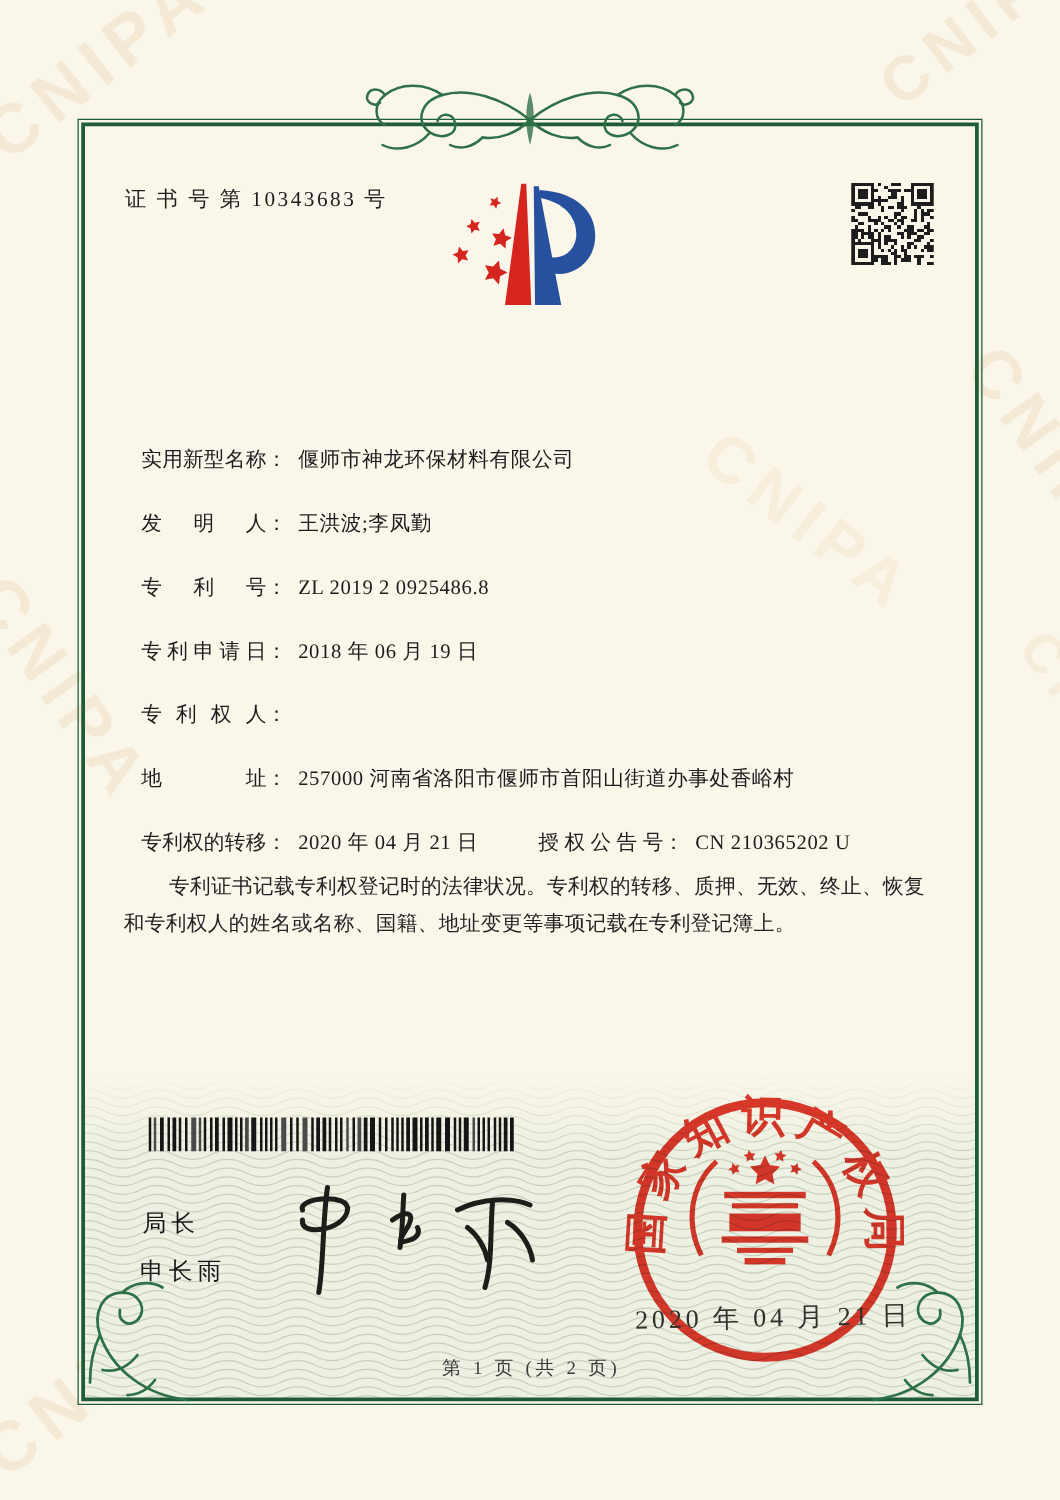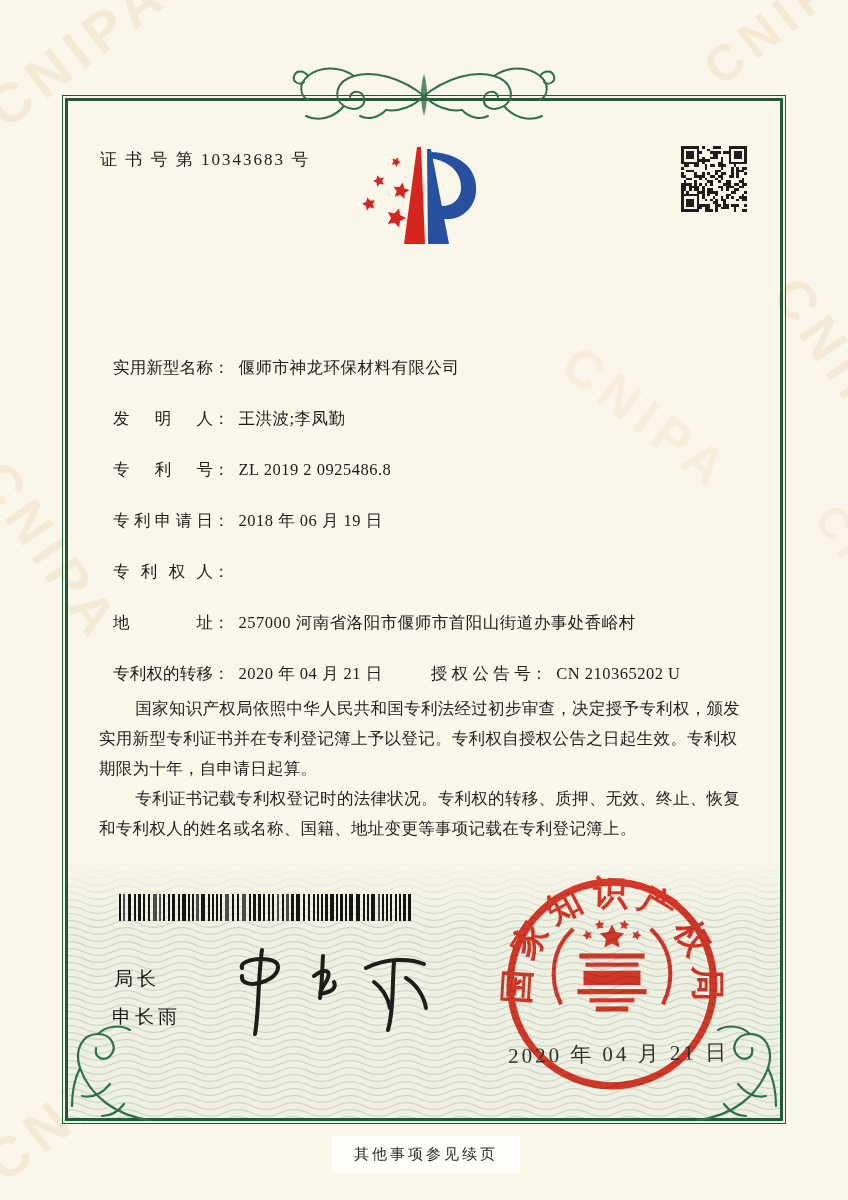--- a/index.html
+++ b/index.html
@@ -506,21 +506,20 @@
       <span class="fvalue">2020 年 04 月 21 日</span>
       <span class="grant2">
         <span class="flabel">授权公告号</span>
           <span>：</span>
         <span class="fvalue">CN 210365202 U</span>
       </span>
     </div>
   </div>
 
   <div class="paras">
-    <p>国家知识产权局依照中华人民共和国专利法经过初步审查，决定授予专利权，颁发实用新型专利证书并在专利登记簿上予以登记。专利权自授权公告之日起生效。专利权期限为十年，自申请日起算。</p>
     <p>专利证书记载专利权登记时的法律状况。专利权的转移、质押、无效、终止、恢复和专利权人的姓名或名称、国籍、地址变更等事项记载在专利登记簿上。</p>
   </div>
 
   <div class="barcode" id="barcode">
       <div style="width:2px;background:#151515"></div>
       <div style="width:2px"></div>
       <div style="width:2px;background:#4a4a4a"></div>
       <div style="width:3px"></div>
       <div style="width:3px;background:#151515"></div>
       <div style="width:3px"></div>
@@ -674,15 +673,15 @@
         <rect x="76" y="115" width="68" height="5"></rect>
         <rect x="88" y="124" width="44" height="4"></rect>
         <rect x="94" y="132" width="32" height="5"></rect>
         <path d="M60,130 C48,106 50,76 72,56" stroke="#df2a1c" stroke-width="4" fill="none"></path>
         <path d="M160,130 C172,106 170,76 148,56" stroke="#df2a1c" stroke-width="4" fill="none"></path>
       </g>
     </g>
   </svg>
   <div class="seal-date">2020 年 04 月 21 日</div>
 
-  <div class="note">其他事项参见续页</div>
+  <div class="page-num">第 1 页 (共 2 页)</div>
 
 </div>
 
 </body></html>

